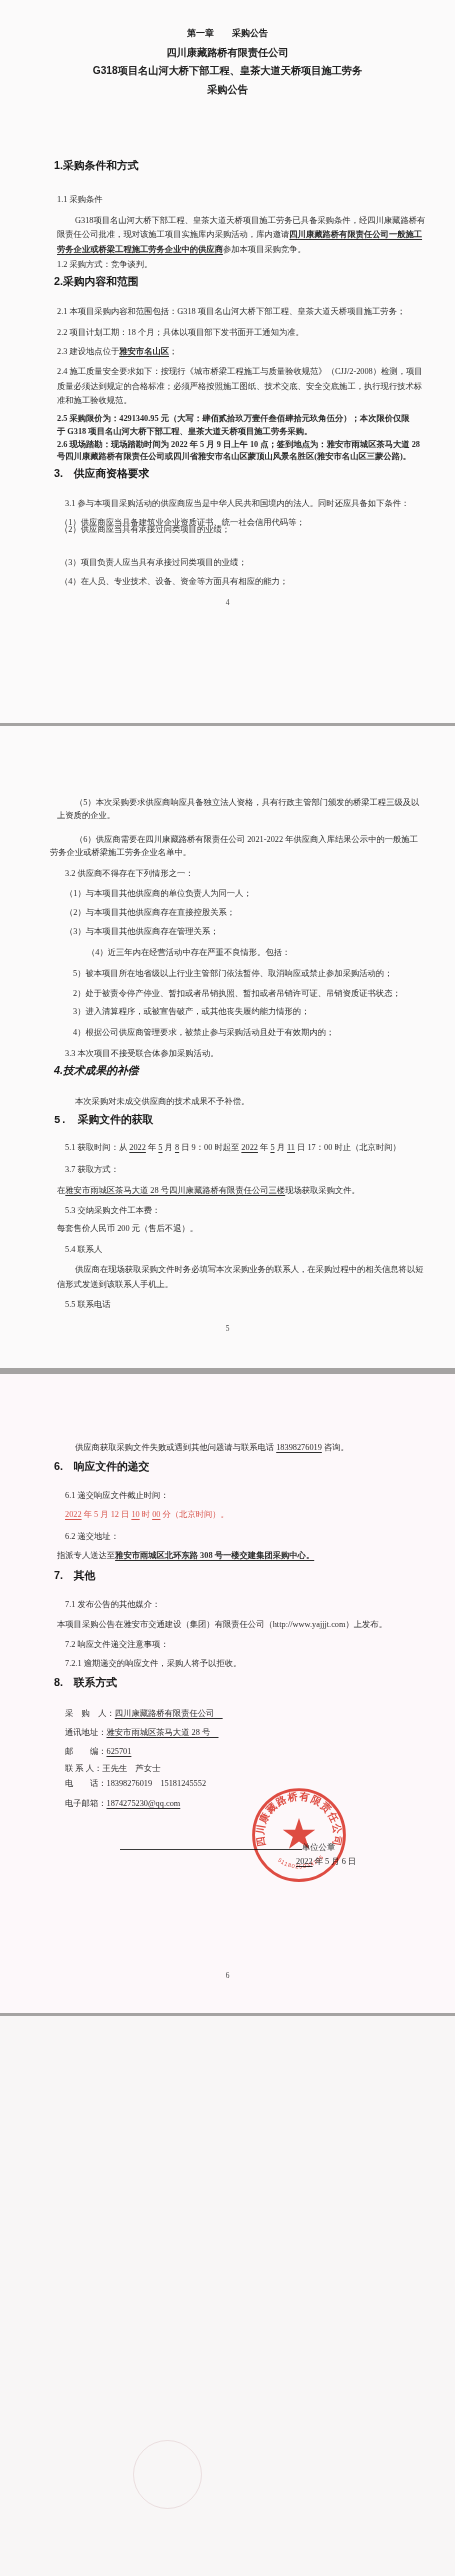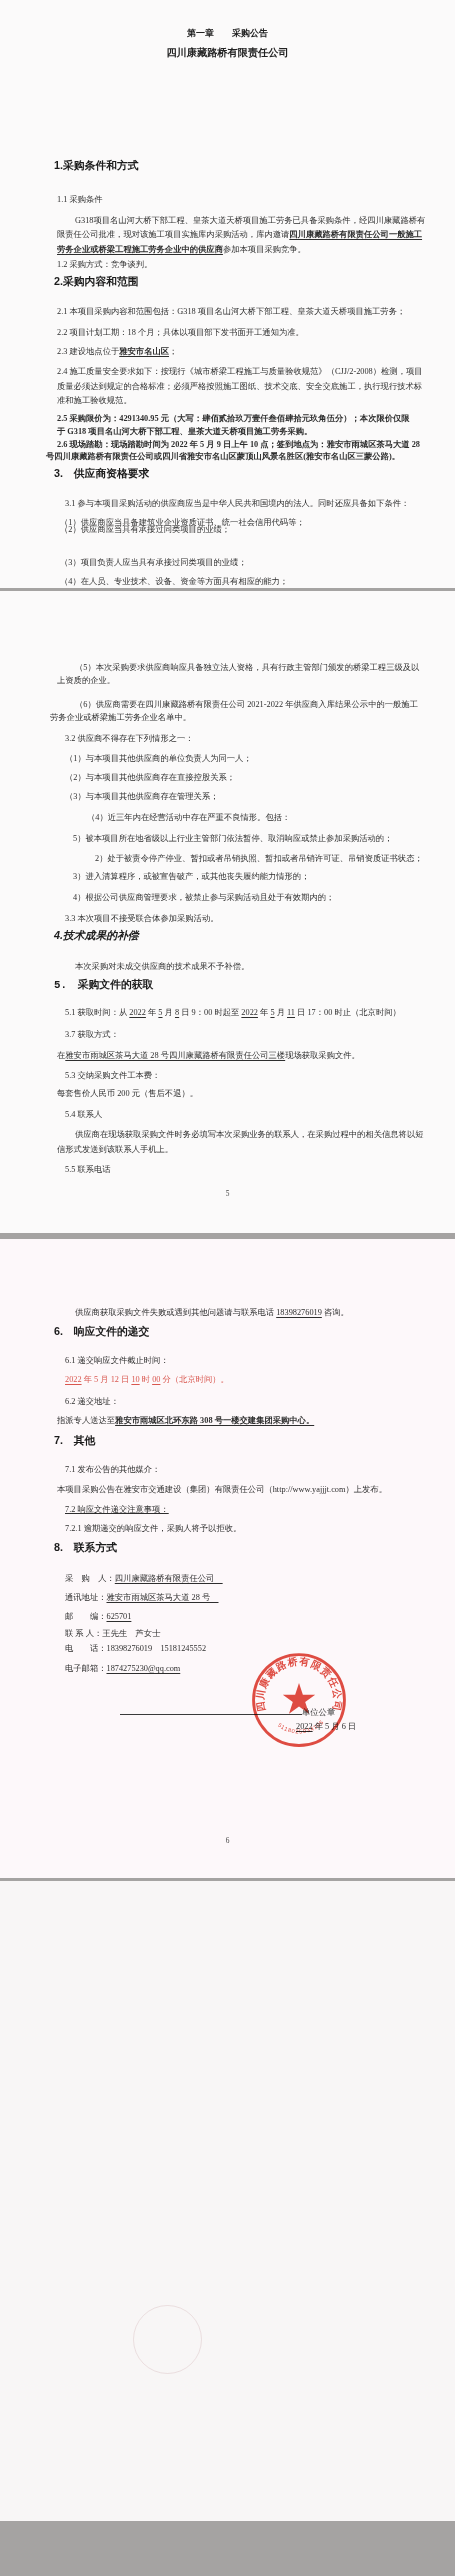--- a/index.html
+++ b/index.html
@@ -18,60 +18,62 @@
   .blk span.u{text-decoration:underline;text-underline-offset:1.7px;}
   .blk span.r{color:#d9564e;}
   .blk.bold{font-weight:bold;}
   .seal{position:absolute;width:100px;height:100px;mix-blend-mode:multiply;opacity:.9;}
   .ghost-seal{position:absolute;width:67px;height:67px;border:1.1px solid rgba(199,158,160,.28);border-radius:50%;}
 </style>
 </head>
 <body>
 
 <div class="doc" data-name="document-pages">
-    <div class="page" data-name="page-1" style="height: 588px;">
+    <div class="page" data-name="page-1" style="height: 723px;">
       <div class="blk t1 center" data-name="chapter-title" style="top: 27px;"><span>第一章　　采购公告</span></div>
       <div class="blk t2 center" data-name="buyer-title" style="top: 46px;"><span>四川康藏路桥有限责任公司</span></div>
+      <div class="blk t2 center" data-name="project-title" style="top: 64px;"><span>G318项目名山河大桥下部工程、皇茶大道天桥项目施工劳务</span></div>
+      <div class="blk t2 center" data-name="announcement-title" style="top: 83px;"><span>采购公告</span></div>
       <div class="blk h" data-name="section-1-heading" style="top: 158px; left: 54px;"><span>1.采购条件和方式</span></div>
       <div class="blk" data-name="clause-1-1" style="top: 194px; left: 57px;"><span>1.1 采购条件</span></div>
       <div class="blk" data-name="para-line" style="top: 215px; left: 75px;"><span>G318项目名山河大桥下部工程、皇茶大道天桥项目施工劳务已具备采购条件，经四川康藏路桥有</span></div>
       <div class="blk" data-name="para-line" style="top: 229px; left: 57px;"><span>限责任公司批准，现对该施工项目实施库内采购活动，库内邀请</span><span class="b u">四川康藏路桥有限责任公司一般施工</span></div>
       <div class="blk" data-name="para-line" style="top: 244px; left: 57px;"><span class="b u">劳务企业或桥梁工程施工劳务企业中的供应商</span><span>参加本项目采购竞争。</span></div>
       <div class="blk" data-name="clause-1-2" style="top: 259px; left: 57px;"><span>1.2 采购方式：竞争谈判。</span></div>
       <div class="blk h" data-name="section-2-heading" style="top: 274px; left: 54px;"><span>2.采购内容和范围</span></div>
       <div class="blk" data-name="clause-2-1" style="top: 306px; left: 57px;"><span>2.1 本项目采购内容和范围包括：G318 项目名山河大桥下部工程、皇茶大道天桥项目施工劳务；</span></div>
       <div class="blk" data-name="clause-2-2" style="top: 327px; left: 57px;"><span>2.2 项目计划工期：18 个月；具体以项目部下发书面开工通知为准。</span></div>
       <div class="blk" data-name="clause-2-3" style="top: 346px; left: 57px;"><span>2.3 建设地点位于</span><span class="b u">雅安市名山区</span><span>；</span></div>
       <div class="blk" data-name="clause-2-4-line" style="top: 366px; left: 57px;"><span>2.4 施工质量安全要求如下：按现行《城市桥梁工程施工与质量验收规范》（CJJ/2-2008）检测，项目</span></div>
       <div class="blk" data-name="clause-2-4-line" style="top: 381px; left: 57px;"><span>质量必须达到规定的合格标准；必须严格按照施工图纸、技术交底、安全交底施工，执行现行技术标</span></div>
       <div class="blk" data-name="clause-2-4-line" style="top: 395px; left: 57px;"><span>准和施工验收规范。</span></div>
       <div class="blk bold" data-name="clause-2-5-line" style="top: 413px; left: 57px;"><span>2.5 采购限价为：4291340.95 元（大写：肆佰贰拾玖万壹仟叁佰肆拾元玖角伍分）；本次限价仅限</span></div>
       <div class="blk bold" data-name="clause-2-5-line" style="top: 426px; left: 57px;"><span>于 G318 项目名山河大桥下部工程、皇茶大道天桥项目施工劳务采购。</span></div>
       <div class="blk bold" data-name="clause-2-6-line" style="top: 439px; left: 57px;"><span>2.6 现场踏勘：现场踏勘时间为 2022 年 5 月 9 日上午 10 点；签到地点为：雅安市雨城区茶马大道 28</span></div>
-      <div class="blk bold" data-name="clause-2-6-line" style="top: 451px; left: 46px;"><span>号四川康藏路桥有限责任公司或四川省雅安市名山区蒙顶山风景名胜区(雅安市名山区三蒙公路)。</span></div>
+      <div class="blk bold" data-name="clause-2-6-line" style="top: 451px; left: 57px;"><span>号四川康藏路桥有限责任公司或四川省雅安市名山区蒙顶山风景名胜区(雅安市名山区三蒙公路)。</span></div>
       <div class="blk h" data-name="section-3-heading" style="top: 466px; left: 54px;"><span>3.　供应商资格要求</span></div>
       <div class="blk" data-name="clause-3-1" style="top: 498px; left: 65px;"><span>3.1 参与本项目采购活动的供应商应当是中华人民共和国境内的法人。同时还应具备如下条件：</span></div>
       <div class="blk" data-name="list-item" style="top: 517px; left: 60px;"><span>（1）供应商应当具备建筑业企业资质证书、统一社会信用代码等；</span></div>
       <div class="blk" data-name="list-item" style="top: 524px; left: 60px;"><span>（2）供应商应当具有承接过同类项目的业绩；</span></div>
       <div class="blk" data-name="list-item" style="top: 557px; left: 60px;"><span>（3）项目负责人应当具有承接过同类项目的业绩；</span></div>
       <div class="blk" data-name="list-item" style="top: 576px; left: 60px;"><span>（4）在人员、专业技术、设备、资金等方面具有相应的能力；</span></div>
       <div class="blk pagenum center" data-name="page-number" style="top: 598px;"><span>4</span></div>
     </div>
     <div class="page" data-name="page-2" style="height: 642px;">
       <div class="blk" data-name="list-item" style="top: 71px; left: 75px;"><span>（5）本次采购要求供应商响应具备独立法人资格，具有行政主管部门颁发的桥梁工程三级及以</span></div>
       <div class="blk" data-name="list-item-cont" style="top: 84px; left: 57px;"><span>上资质的企业。</span></div>
       <div class="blk" data-name="list-item" style="top: 108px; left: 75px;"><span>（6）供应商需要在四川康藏路桥有限责任公司 2021-2022 年供应商入库结果公示中的一般施工</span></div>
       <div class="blk" data-name="list-item-cont" style="top: 121px; left: 50px;"><span>劳务企业或桥梁施工劳务企业名单中。</span></div>
       <div class="blk" data-name="clause-3-2" style="top: 142px; left: 65px;"><span>3.2 供应商不得存在下列情形之一：</span></div>
       <div class="blk" data-name="list-item" style="top: 162px; left: 65px;"><span>（1）与本项目其他供应商的单位负责人为同一人；</span></div>
       <div class="blk" data-name="list-item" style="top: 181px; left: 65px;"><span>（2）与本项目其他供应商存在直接控股关系；</span></div>
       <div class="blk" data-name="list-item" style="top: 200px; left: 65px;"><span>（3）与本项目其他供应商存在管理关系；</span></div>
       <div class="blk" data-name="list-item" style="top: 221px; left: 65px; margin-left: 22px;"><span>（4）近三年内在经营活动中存在严重不良情形。包括：</span></div>
       <div class="blk" data-name="sub-list-item" style="top: 242px; left: 73px;"><span>5）被本项目所在地省级以上行业主管部门依法暂停、取消响应或禁止参加采购活动的；</span></div>
-      <div class="blk" data-name="sub-list-item" style="top: 262px; left: 73px; margin-left: 22px;"><span>2）处于被责令停产停业、暂扣或者吊销执照、暂扣或者吊销许可证、吊销资质证书状态；</span></div>
+      <div class="blk" data-name="sub-list-item" style="top: 262px; left: 73px;"><span>2）处于被责令停产停业、暂扣或者吊销执照、暂扣或者吊销许可证、吊销资质证书状态；</span></div>
       <div class="blk" data-name="sub-list-item" style="top: 280px; left: 73px;"><span>3）进入清算程序，或被宣告破产，或其他丧失履约能力情形的；</span></div>
       <div class="blk" data-name="sub-list-item" style="top: 301px; left: 73px;"><span>4）根据公司供应商管理要求，被禁止参与采购活动且处于有效期内的；</span></div>
       <div class="blk" data-name="clause-3-3" style="top: 322px; left: 65px;"><span>3.3 本次项目不接受联合体参加采购活动。</span></div>
       <div class="blk h" data-name="section-4-heading" style="top: 337px; left: 54px; font-style: italic;"><span>4.技术成果的补偿</span></div>
       <div class="blk" data-name="para-line" style="top: 370px; left: 75px;"><span>本次采购对未成交供应商的技术成果不予补偿。</span></div>
       <div class="blk h" data-name="section-5-heading" style="top: 387px; left: 54px; font-family: Liberation Mono, monospace;"><span>5.　采购文件的获取</span></div>
       <div class="blk" data-name="clause-5-1" style="top: 416px; left: 65px;"><span>5.1 获取时间：从 </span><span class="u">2022</span><span> 年 </span><span class="u">5</span><span> 月 </span><span class="u">8</span><span> 日 9：00 时起至 </span><span class="u">2022</span><span> 年 </span><span class="u">5</span><span> 月 </span><span class="u">11</span><span> 日 17：00 时止（北京时间）</span></div>
       <div class="blk" data-name="clause-5-2" style="top: 438px; left: 65px;"><span>3.7 获取方式：</span></div>
       <div class="blk" data-name="para-line" style="top: 459px; left: 57px;"><span>在</span><span class="u">雅安市雨城区茶马大道 28 号四川康藏路桥有限责任公司三楼</span><span>现场获取采购文件。</span></div>
       <div class="blk" data-name="clause-5-3" style="top: 479px; left: 65px;"><span>5.3 交纳采购文件工本费：</span></div>
@@ -85,21 +87,21 @@
     <div class="page tint-pink" data-name="page-3" style="height: 639px;">
       <div class="blk" data-name="para-line" style="top: 68px; left: 75px;"><span>供应商获取采购文件失败或遇到其他问题请与联系电话 </span><span class="u">18398276019</span><span> 咨询。</span></div>
       <div class="blk h" data-name="section-6-heading" style="top: 85px; left: 54px;"><span>6.　响应文件的递交</span></div>
       <div class="blk" data-name="clause-6-1" style="top: 116px; left: 65px;"><span>6.1 递交响应文件截止时间：</span></div>
       <div class="blk" data-name="deadline-line" style="top: 135px; left: 65px;"><span class="u r">2022</span><span class="r"> 年 5 月 12 日 </span><span class="u r">10</span><span class="r"> 时 </span><span class="u r">00</span><span class="r"> 分（北京时间）。</span></div>
       <div class="blk" data-name="clause-6-2" style="top: 157px; left: 65px;"><span>6.2 递交地址：</span></div>
       <div class="blk" data-name="para-line" style="top: 176px; left: 57px;"><span>指派专人送达至</span><span class="b u">雅安市雨城区北环东路 308 号一楼交建集团采购中心。</span></div>
       <div class="blk h" data-name="section-7-heading" style="top: 194px; left: 54px;"><span>7.　其他</span></div>
       <div class="blk" data-name="clause-7-1" style="top: 225px; left: 65px;"><span>7.1 发布公告的其他媒介：</span></div>
       <div class="blk" data-name="para-line" style="top: 245px; left: 57px;"><span>本项目采购公告在雅安市交通建设（集团）有限责任公司（http://www.yajjjt.com）上发布。</span></div>
-      <div class="blk" data-name="clause-7-2" style="top: 265px; left: 65px; text-decoration: underline;"><span>7.2 响应文件递交注意事项：</span></div>
+      <div class="blk" data-name="clause-7-2" style="top: 265px; left: 65px;"><span>7.2 响应文件递交注意事项：</span></div>
       <div class="blk" data-name="clause-7-2-1" style="top: 284px; left: 65px;"><span>7.2.1 逾期递交的响应文件，采购人将予以拒收。</span></div>
       <div class="blk h" data-name="section-8-heading" style="top: 301px; left: 54px;"><span>8.　联系方式</span></div>
       <div class="blk" data-name="contact-buyer" style="top: 334px; left: 65px;"><span>采　购　人：</span><span class="u">四川康藏路桥有限责任公司　</span></div>
       <div class="blk" data-name="contact-address" style="top: 353px; left: 65px;"><span>通讯地址：</span><span class="u">雅安市雨城区茶马大道 28 号　</span></div>
       <div class="blk" data-name="contact-postcode" style="top: 372px; left: 65px;"><span>邮　　编：</span><span class="u">625701</span></div>
       <div class="blk" data-name="contact-person" style="top: 389px; left: 65px;"><span>联 系 人：</span><span>王先生　芦女士</span></div>
       <div class="blk" data-name="contact-phone" style="top: 404px; left: 65px;"><span>电　　话：</span><span>18398276019　15181245552</span></div>
       <div class="blk" data-name="contact-email" style="top: 424px; left: 65px;"><span>电子邮箱：</span><span class="u">1874275230@qq.com</span></div>
       <div class="blk" data-name="signature-line" style="top: 467px; left: 120px;"><span style="display: inline-block; width: 182px; border-bottom: 0.9px solid rgb(58, 58, 58); height: 1em; vertical-align: baseline;"></span><span>单位公章</span></div>
       <div class="blk" data-name="signature-date" style="top: 482px; left: 296px;"><span class="u">2022</span><span> 年 5 月 6 日</span></div>

